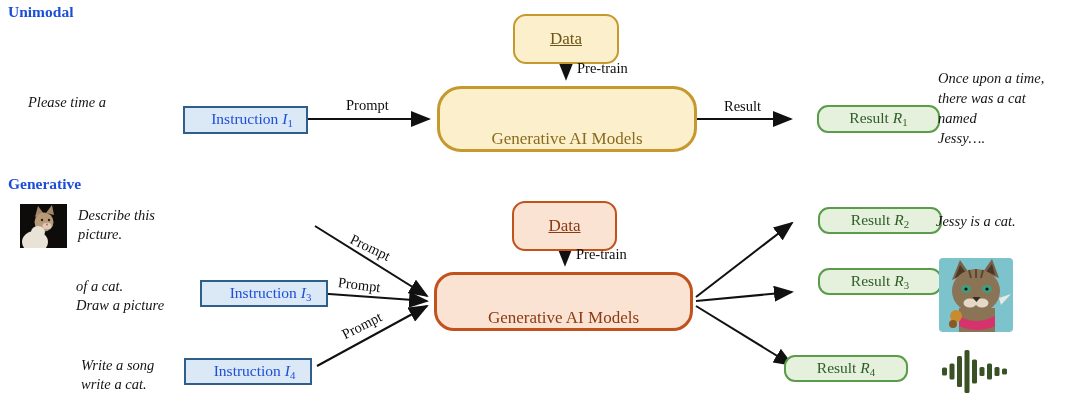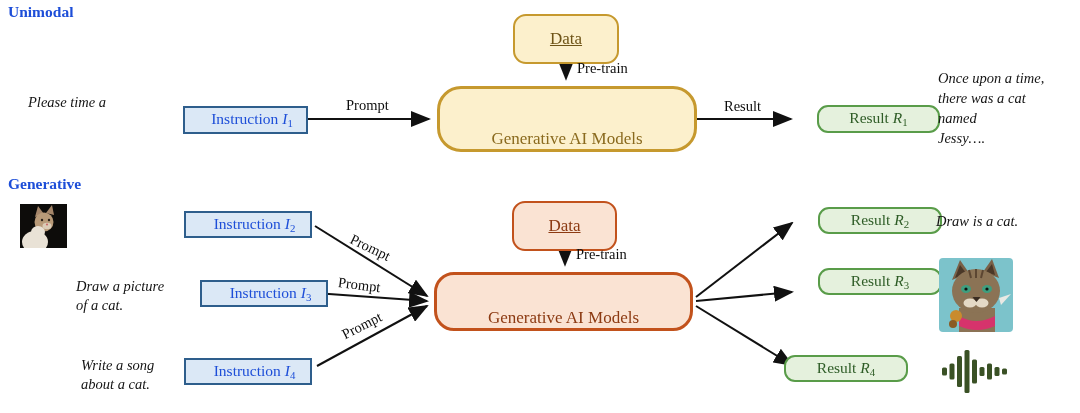--- a/index.html
+++ b/index.html
@@ -111,41 +111,39 @@
       <polygon points="26,9 32,1 34,11" fill="#a5866a"></polygon>
       <circle cx="24" cy="18" r="9.5" fill="#b89a78"></circle>
       <ellipse cx="27" cy="22" rx="4.5" ry="3.2" fill="#dccdb8"></ellipse>
       <circle cx="22" cy="16" r="1.2" fill="#2a2119"></circle>
       <circle cx="29" cy="16" r="1.2" fill="#2a2119"></circle>
       <circle cx="27" cy="20.5" r="1.1" fill="#c96a6a"></circle>
       <ellipse cx="18" cy="28" rx="7" ry="6" fill="#e9e2d6"></ellipse>
     </svg>
   </div>
 
-  <div class="abs box blue-box" style="left:184px;top:211px">
-    <span class="box-text">
-      <span>Instruction</span>
-      <span class="var">I</span><span class="sub">2</span>
-    </span>
+  <div class="abs note" style="left:78px;top:206px;width:100px">
+    <div>Describe this</div>
+    <div>picture.</div>
   </div>
 
   <div class="abs note" style="left:76px;top:277px;width:110px">
+    <div>of a cat.</div>
     <div>Draw a picture</div>
-    <div>of a cat.</div>
   </div>
   <div class="abs box blue-box" style="left:200px;top:280px">
     <span class="box-text">
       <span>Instruction</span>
       <span class="var">I</span><span class="sub">3</span>
     </span>
   </div>
 
   <div class="abs note" style="left:81px;top:356px;width:100px">
     <div>Write a song</div>
-    <div>about a cat.</div>
+    <div>write a cat.</div>
   </div>
   <div class="abs box blue-box" style="left:184px;top:358px">
     <span class="box-text">
       <span>Instruction</span>
       <span class="var">I</span><span class="sub">4</span>
     </span>
   </div>
 
   <div class="abs edge-label rot" style="left:351px;top:230px;transform:rotate(26deg)">Prompt</div>
   <div class="abs edge-label rot" style="left:338px;top:274px;transform:rotate(7deg)">Prompt</div>
@@ -158,21 +156,21 @@
   <div class="abs box model-box model-orange" style="left:434px;top:272px">
     <span class="box-text">Generative AI Models</span>
   </div>
 
   <div class="abs box green-box" style="left:799px;top:207px">
     <span class="box-text">
       <span>Result</span>
       <span class="var">R</span><span class="sub">2</span>
     </span>
   </div>
-  <div class="abs note" style="left:936px;top:212px">Draw is a cat.</div>
+  <div class="abs note" style="left:936px;top:212px">Jessy is a cat.</div>
 
   <div class="abs box green-box" style="left:799px;top:268px">
     <span class="box-text">
       <span>Result</span>
       <span class="var">R</span><span class="sub">3</span>
     </span>
   </div>
 
   <div class="abs" style="left:939px;top:258px">
     <svg width="74" height="74" viewBox="0 0 74 74">

